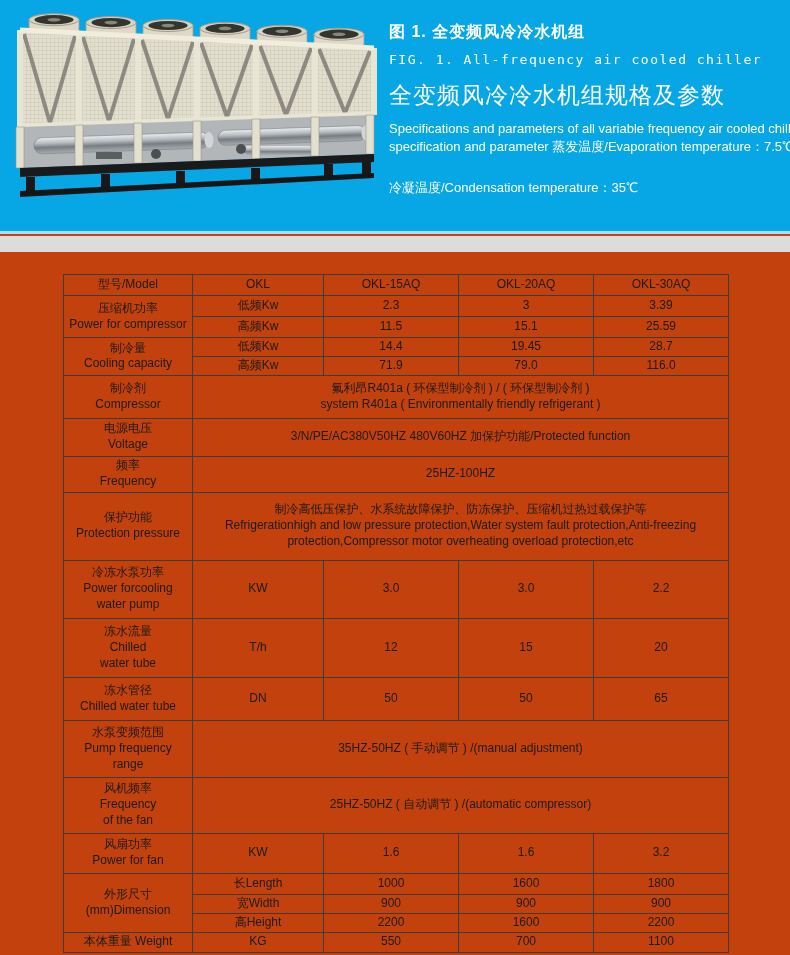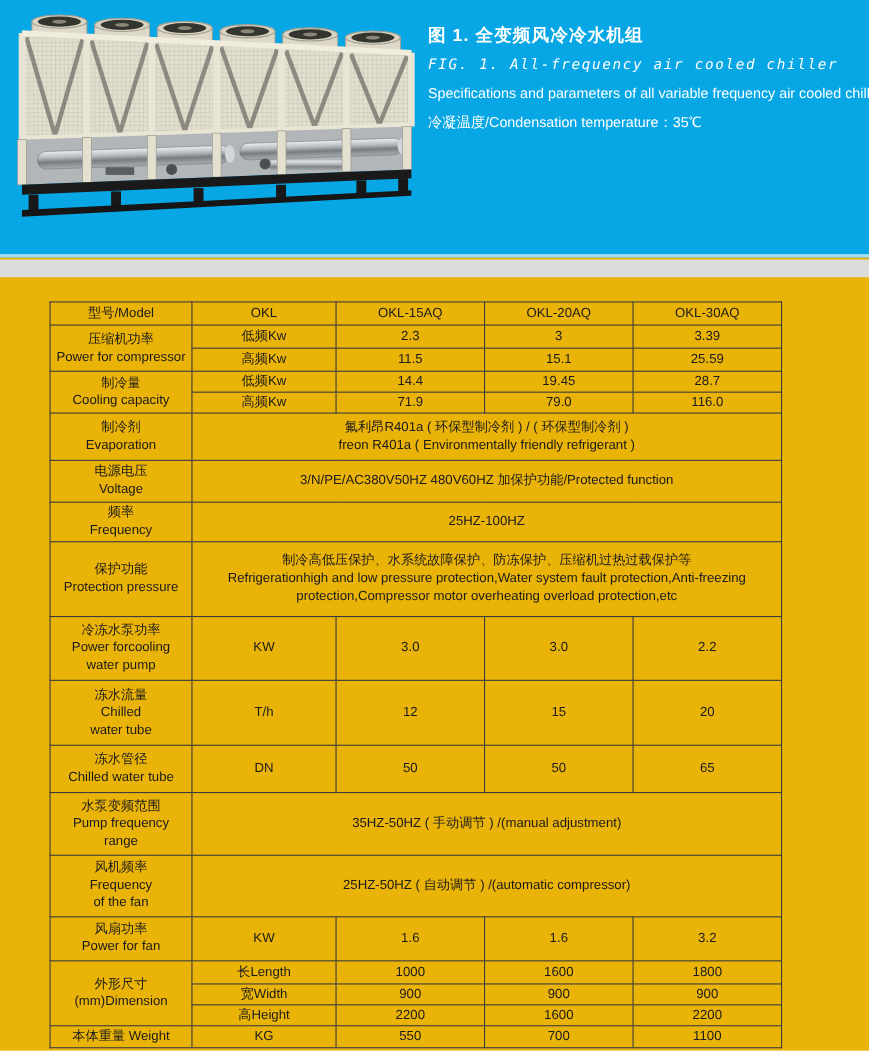--- a/index.html
+++ b/index.html
@@ -2,44 +2,44 @@
 <html><head>
 <meta charset="utf-8">
 <style>
   html,body { margin:0; padding:0; }
   body {
     width:790px; height:955px;
     background:#ffffff;
     font-family:"Liberation Sans", sans-serif;
     -webkit-font-smoothing:antialiased;
   }
-  .page { position:relative; width:790px; height:955px; overflow:hidden; background:#eab308; }
+  .page { position:relative; width:790px; height:955px; overflow:hidden; background:#c2410c; }
 
   
   .hero {
     position:absolute; left:0; top:0; width:790px; height:231px;
     background:#07a7e6;
     border-bottom:3px solid #a9ddf5;
   }
   .band {
     position:absolute; left:0; top:236px; width:790px; height:16px;
     background:#dcdcdc;
   }
   .photo-wrap { position:absolute; left:6px; top:2px; width:382px; height:212px; }
   .hero-text { position:absolute; left:389px; top:22px; width:396px; color:#ffffff; }
   .fig-zh  { font-size:16px; letter-spacing:1px; font-weight:bold; }
-  .fig-en  { font-family:"DejaVu Sans Mono", monospace; font-size:13px; letter-spacing:1.5px; margin-top:9px; white-space:nowrap;font-style:italic; }
+  .fig-en  { font-family:"DejaVu Sans Mono", monospace; font-size:13px; letter-spacing:1.5px; margin-top:9px; white-space:nowrap; }
   .title-zh{ font-size:23px; letter-spacing:1px; margin-top:13px; }
   .sub     { font-size:13px; line-height:1.4; margin-top:9px; }
   .sub div { white-space:nowrap; }
-  .sub2    { margin-top:8px; font-size:13px; }
+  .sub2    { margin-top:23px; font-size:13px; }
 
   
   .spec-table {
-    position:absolute; left:45px; top:274px;
+    position:absolute; left:63px; top:274px;
     width:665px;
     border-collapse:collapse; table-layout:fixed;
     font-size:12px; color:#1b1b1b;
   }
   .spec-table td {
     border:1px solid #3c3c3c;
     text-align:center; vertical-align:middle;
     padding:1px 3px; line-height:1.32;
     overflow:hidden;
   }
@@ -169,22 +169,24 @@
             <rect x="356" y="160" width="9" height="14"></rect>
           </g>
           <polygon points="14,189 368,171 368,176 14,195" fill="#161616"></polygon>
         </g>
       </svg>
     </div>
 
     <div class="hero-text">
       <div class="fig-zh">图 1.  全变频风冷冷水机组</div>
       <div class="fig-en">FIG. 1. All-frequency air cooled chiller</div>
+      <div class="title-zh">全变频风冷冷水机组规格及参数</div>
       <div class="sub">
         <div>Specifications and parameters of all variable frequency air cooled chiller</div>
+        <div>specification and parameter 蒸发温度/Evaporation temperature：7.5℃</div>
       </div>
       <div class="sub2">冷凝温度/Condensation temperature：35℃</div>
     </div>
   </div>
 
   <div class="band"></div>
 
   <table class="spec-table">
     <colgroup>
       <col style="width:129px">
@@ -232,25 +234,25 @@
       <tr style="height:16px">
         <td>高频Kw</td>
         <td>71.9</td>
         <td>79.0</td>
         <td>116.0</td>
       </tr>
 
       <tr style="height:43px">
         <td>
           <span class="ln">制冷剂</span>
-          <span class="ln">Evaporation</span>
+          <span class="ln">Compressor</span>
         </td>
         <td colspan="4">
           <span class="ln">氟利昂R401a ( 环保型制冷剂 ) / ( 环保型制冷剂 )</span>
-          <span class="ln">freon R401a ( Environmentally friendly refrigerant )</span>
+          <span class="ln">system R401a ( Environmentally friendly refrigerant )</span>
         </td>
       </tr>
 
       <tr style="height:38px">
         <td>
           <span class="ln">电源电压</span>
           <span class="ln">Voltage</span>
         </td>
         <td colspan="4">3/N/PE/AC380V50HZ 480V60HZ 加保护功能/Protected function</td>
       </tr>

